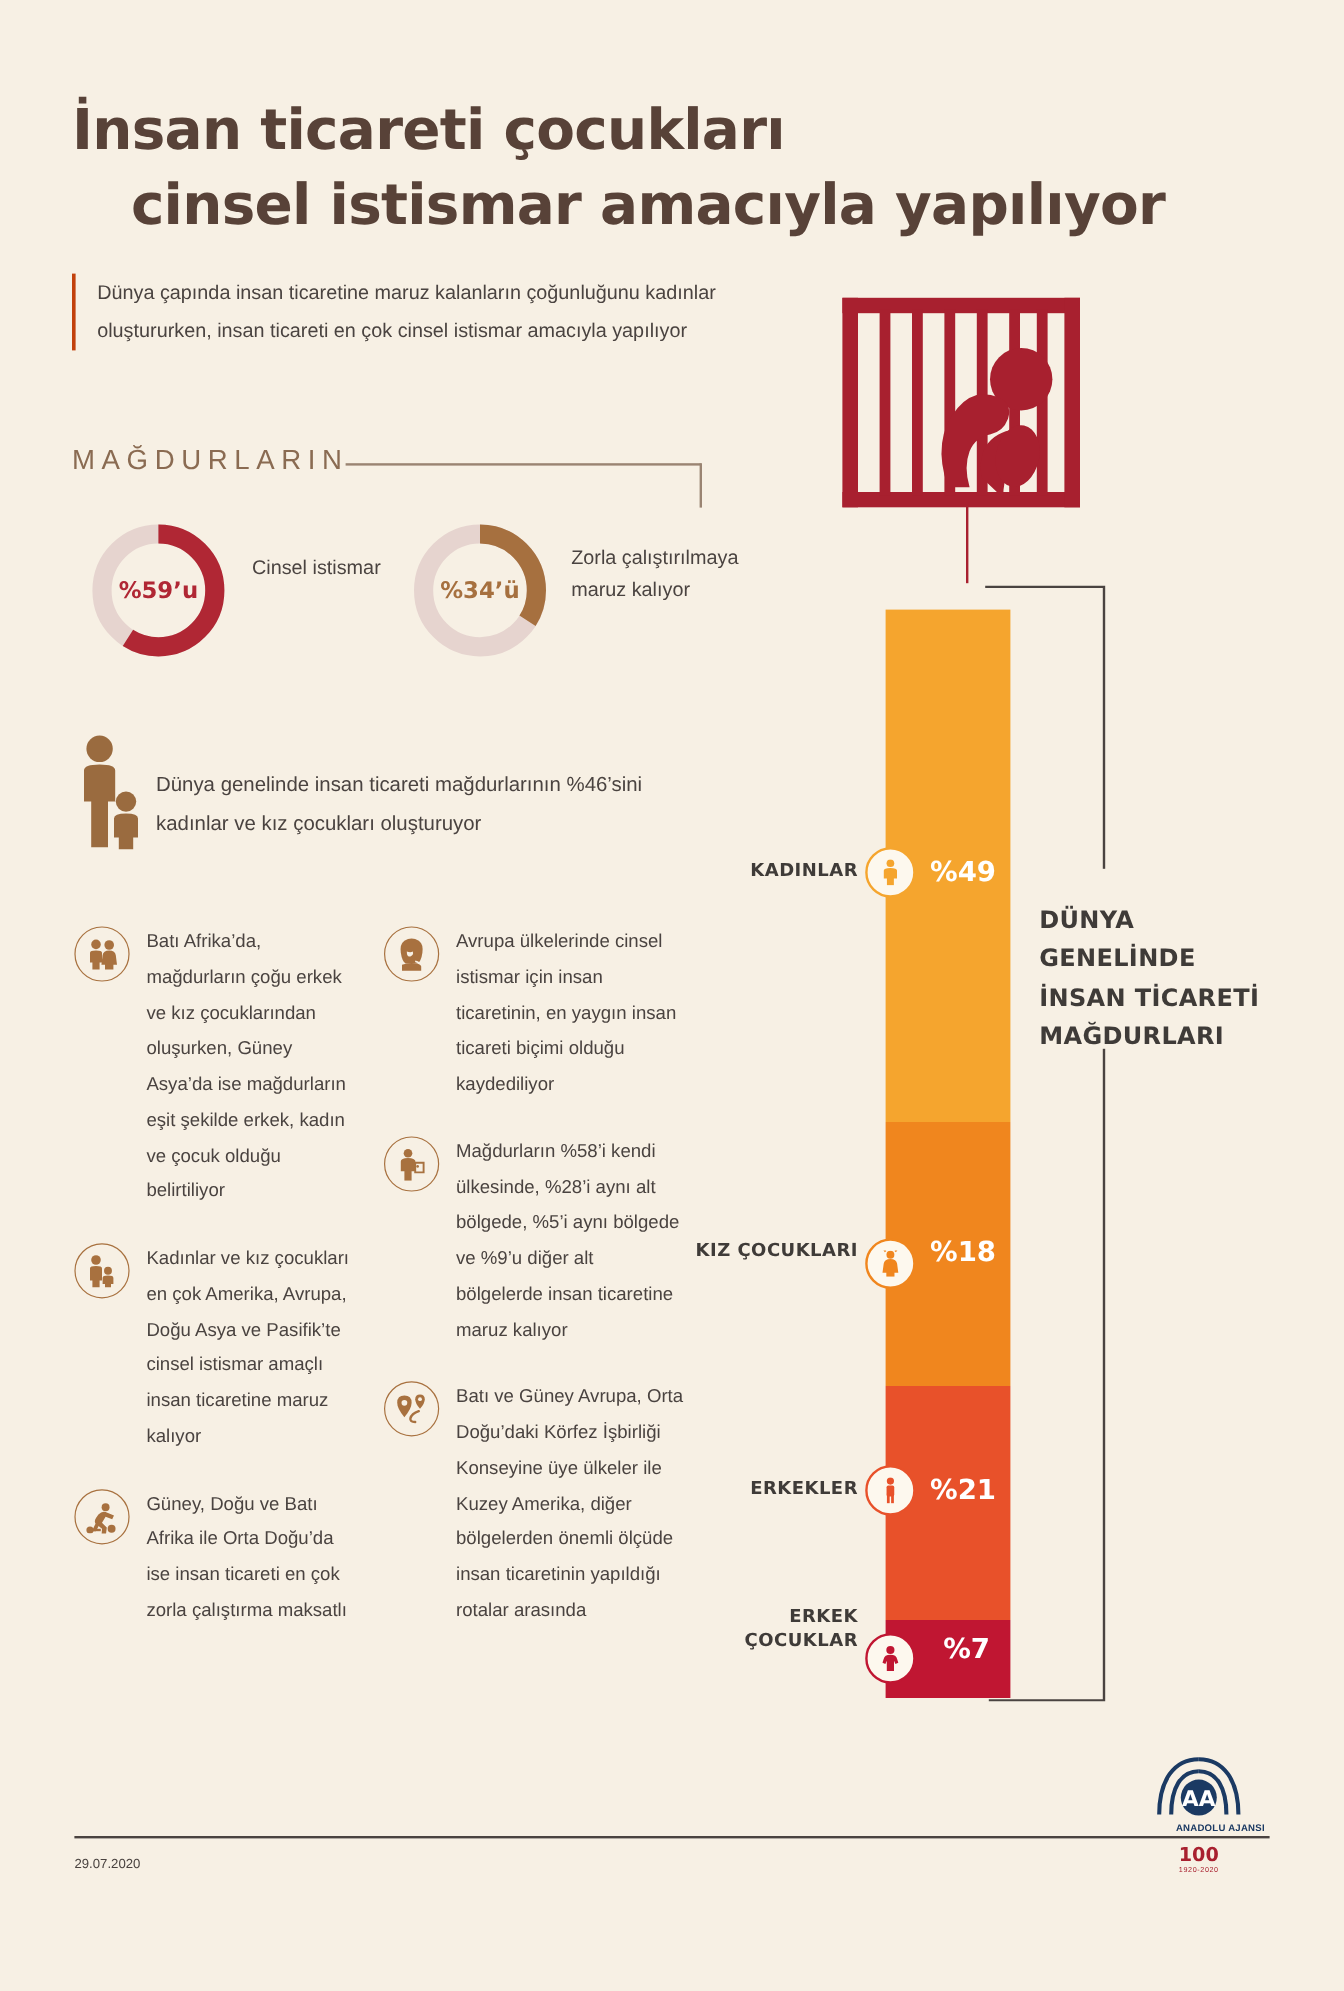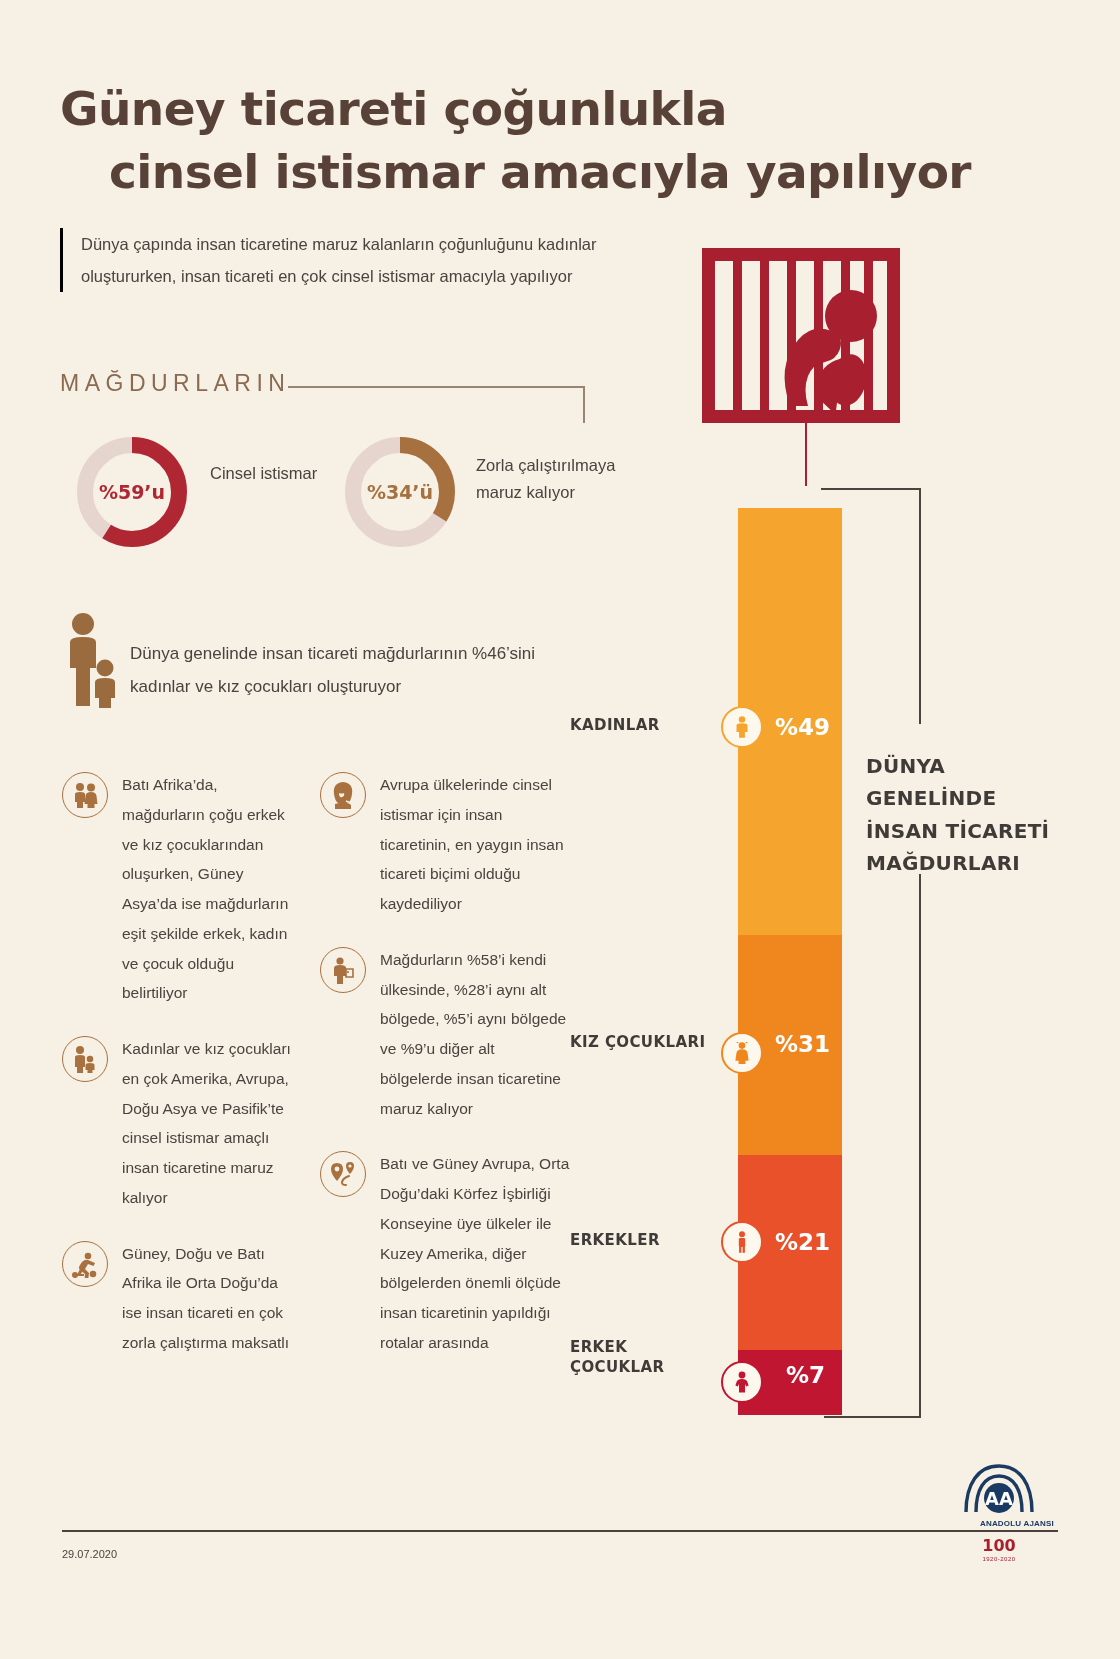--- a/index.html
+++ b/index.html
@@ -29,21 +29,21 @@
     color: #584238;
   }
   .headline .l2 { display: block; text-align: center; }
 
   .subhead-wrap {
     position: absolute;
     left: 60px;
     top: 228px;
     width: 600px;
     padding-left: 18px;
-    border-left: 3px solid #000000;
+    border-left: 3px solid #c2410c;
   }
   .subhead {
     font-size: 16.5px;
     line-height: 1.95;
     color: #4a4340;
     font-family: "Liberation Sans", sans-serif;
   }
 
   
   .cage { position: absolute; left: 698px; top: 248px; }
@@ -123,21 +123,21 @@
   }
   .bullet-text {
     font-size: 15.5px;
     line-height: 1.92;
     color: #4a4340;
   }
   .bar-seg { position: absolute; left: 0; width: 104px; }
 
   .seg-label {
     position: absolute;
-    text-align: left;
+    text-align: right;
     font-family: "DejaVu Sans", sans-serif;
     font-weight: bold;
     font-size: 15px;
     letter-spacing: 0.4px;
     color: #3f3b38;
     line-height: 1.35;
   }
   .seg-badge {
     position: absolute;
     width: 42px; height: 42px;
@@ -219,21 +219,21 @@
     color: #a8202f;
     letter-spacing: 0.5px;
   }
 </style>
 </head>
 <body>
 
 <div class="page">
 
   <div class="headline">
-    <span>Güney ticareti çoğunlukla</span>
+    <span>İnsan ticareti çocukları</span>
     <span class="l2">cinsel istismar amacıyla yapılıyor</span>
   </div>
 
   <div class="subhead-wrap">
     <div class="subhead">Dünya çapında insan ticaretine maruz kalanların çoğunluğunu kadınlar oluştururken, insan ticareti en çok cinsel istismar amacıyla yapılıyor</div>
   </div>
 
   <div class="cage">
     <svg width="206" height="175" viewBox="0 0 206 175">
       <rect x="4" y="0" width="198" height="13" fill="#a8202f"></rect>
@@ -384,21 +384,21 @@
   <div class="seg-label" style="left:570px; top:1032px; width:145px;">
     <span>KIZ ÇOCUKLARI</span>
   </div>
   <div class="seg-badge" style="left:721px; top:1032px; border:2px solid #f0861e;">
     <svg width="18" height="22" viewBox="0 0 18 22" fill="#f0861e">
       <circle cx="9" cy="3.6" r="3.3"></circle>
       <path d="M5 1 l-1.6 -2.3 M13 1 l1.6 -2.3" stroke="#f0861e" stroke-width="1.6"></path>
       <path d="M9 7.2 q-5 0 -5.6 4 l-1 7.5 l3.2 0 l0 3.3 l6.8 0 l0 -3.3 l3.2 0 l-1 -7.5 q-0.6 -4 -5.6 -4 z"></path>
     </svg>
   </div>
-  <div class="seg-pct" style="left:775px; top:1031px;">%31</div>
+  <div class="seg-pct" style="left:775px; top:1031px;">%18</div>
 
   <div class="bar-seg" style="left:738px; top:1155px; height:195px; background:#e8512a;"></div>
   <div class="seg-label" style="left:570px; top:1230px; width:145px;">ERKEKLER</div>
   <div class="seg-badge" style="left:721px; top:1221px; border:2px solid #e8512a;">
     <svg width="16" height="22" viewBox="0 0 16 22" fill="#e8512a">
       <circle cx="8" cy="3.2" r="3"></circle>
       <rect x="4.8" y="7" width="6.4" height="9" rx="1.4"></rect>
       <rect x="5.1" y="13.5" width="2.3" height="8.3"></rect>
       <rect x="8.6" y="13.5" width="2.3" height="8.3"></rect>
     </svg>

